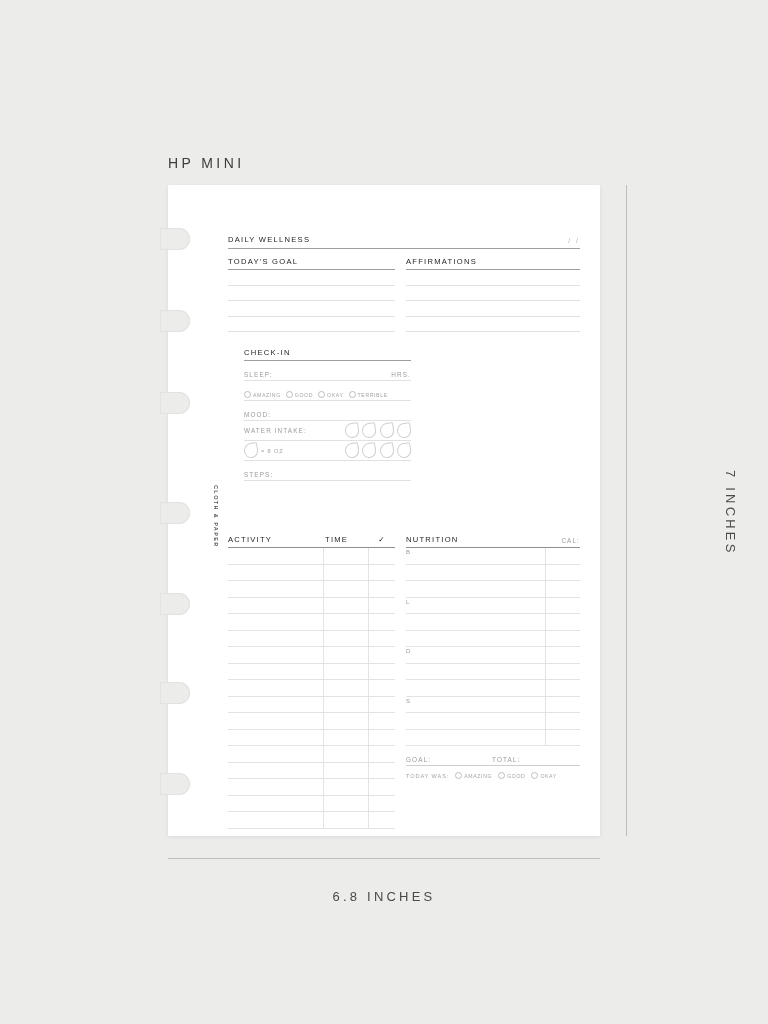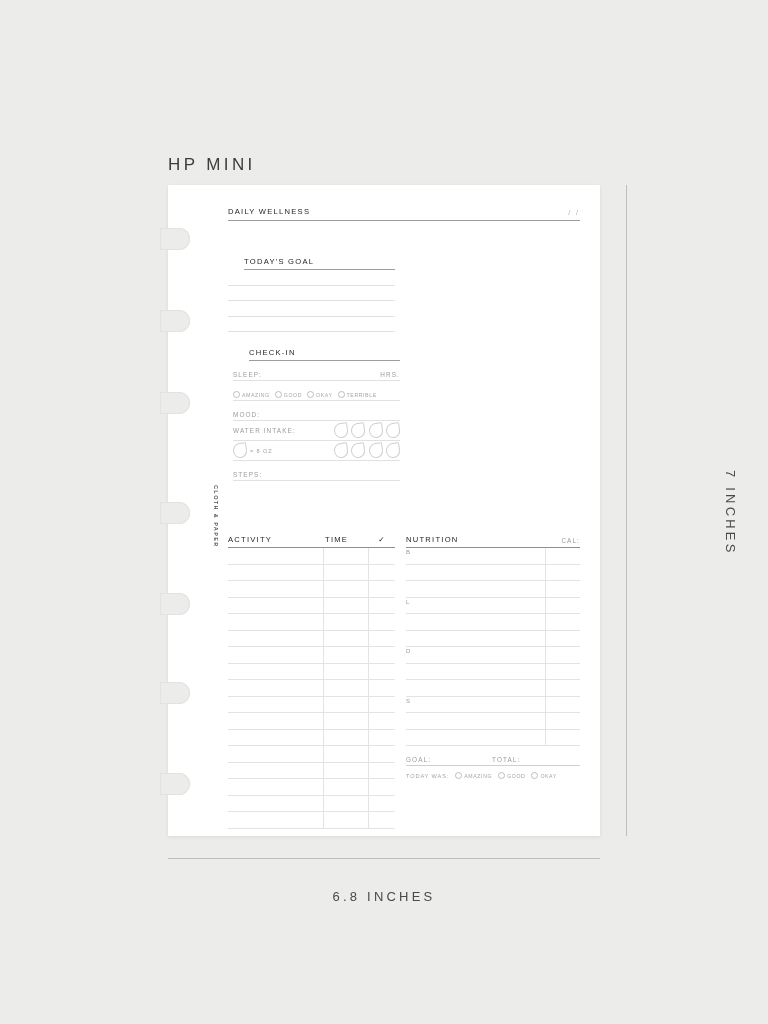--- a/index.html
+++ b/index.html
@@ -19,21 +19,21 @@
   }
 
   
   .outer-label {
     position: absolute;
     color: #4a4a4a;
     font-size: 13px;
     letter-spacing: 3.2px;
     font-family: "Liberation Sans", sans-serif;
   }
-  #title-label { left: 168px; top: 155px; font-size: 17px; letter-spacing: 3.4px; color: #3d3d3d; }
+  #title-label { left: 168px; top: 155px; font-size: 14px; letter-spacing: 3.4px; color: #3d3d3d; }
   #width-label { left: 0; right: 0; top: 889px; text-align: center; }
   #height-label {
     right: 30px; top: 470px;
     writing-mode: vertical-rl;
     text-orientation: mixed;
     letter-spacing: 3.2px;
   }
   .dim-line { position: absolute; background: #bdbdbb; }
   #width-line { left: 168px; top: 858px; width: 432px; height: 1px; }
   #height-line { left: 626px; top: 185px; width: 1px; height: 651px; }
@@ -101,32 +101,31 @@
   .tiny-lab {
     font-size: 5.6px;
     letter-spacing: 0.9px;
     color: #a5a5a5;
     font-family: "Liberation Sans", sans-serif;
     white-space: nowrap;
   }
 
   
   #hdr { position: absolute; left: 60px; top: 22px; width: 352px; }
-  #hdr .row { display: flex; align-items: flex-end; justify-content: space-between; padding-bottom: 4px; }
+  #hdr .row { display: flex; align-items: flex-end; justify-content: space-between; padding-bottom: 4px; margin-top: 28px; }
   #hdr .date { font-size: 7px; color: #b0b0b0; letter-spacing: 2px; }
 
   
   .col { position: absolute; width: 167px; }
   #col-left  { left: 60px; }
   #col-right { left: 238px; }
 
   .blk-head {
     display: flex; align-items: flex-end; justify-content: space-between;
     padding-bottom: 3px;
-    margin-left: 16px;
   }
   .lines .ln { height: 14.5px; border-bottom: 1px solid #e1e1e1; }
   .lines.tight .ln { height: 13.2px; }
 
   
   .ci-row {
     display: flex; align-items: flex-end; justify-content: space-between;
     height: 17px; border-bottom: 1px solid #e1e1e1;
     padding-bottom: 2px;
   }
@@ -230,21 +229,21 @@
         <span class="sec-head">TODAY'S GOAL</span>
       </div>
       <div class="lines">
         <div class="ln"></div>
         <div class="ln"></div>
         <div class="ln"></div>
         <div class="ln"></div>
       </div>
     </div>
 
-    <div class="col" id="col-left-ci" style="left:65px; top:163px">
+    <div class="col" id="col-left-ci" style="left:76px; top:163px">
       <div class="blk-head rule-dark">
         <span class="sec-head">CHECK-IN</span>
       </div>
       <div class="ci-row">
         <span class="small-lab">SLEEP:</span>
         <span class="small-lab">HRS.</span>
       </div>
       <div class="ci-row">
         <span class="mood-opts">
           <span class="mood-opt">
@@ -287,20 +286,31 @@
           <span class="drop"></span>
           <span class="drop"></span>
           <span class="drop"></span>
         </span>
       </div>
       <div class="ci-row">
         <span class="small-lab">STEPS:</span>
       </div>
     </div>
 
+    <div class="col" id="col-right" style="top:72px; width:174px">
+      <div class="blk-head rule-dark">
+        <span class="sec-head">AFFIRMATIONS</span>
+      </div>
+      <div class="lines">
+        <div class="ln"></div>
+        <div class="ln"></div>
+        <div class="ln"></div>
+        <div class="ln"></div>
+      </div>
+    </div>
 
 
     <div id="nutrition">
       <div class="nut-head">
         <span class="sec-head">NUTRITION</span>
         <span class="small-lab">CAL:</span>
       </div>
 
       <div class="nut-grid">
         <div id="nut-vline"></div>

